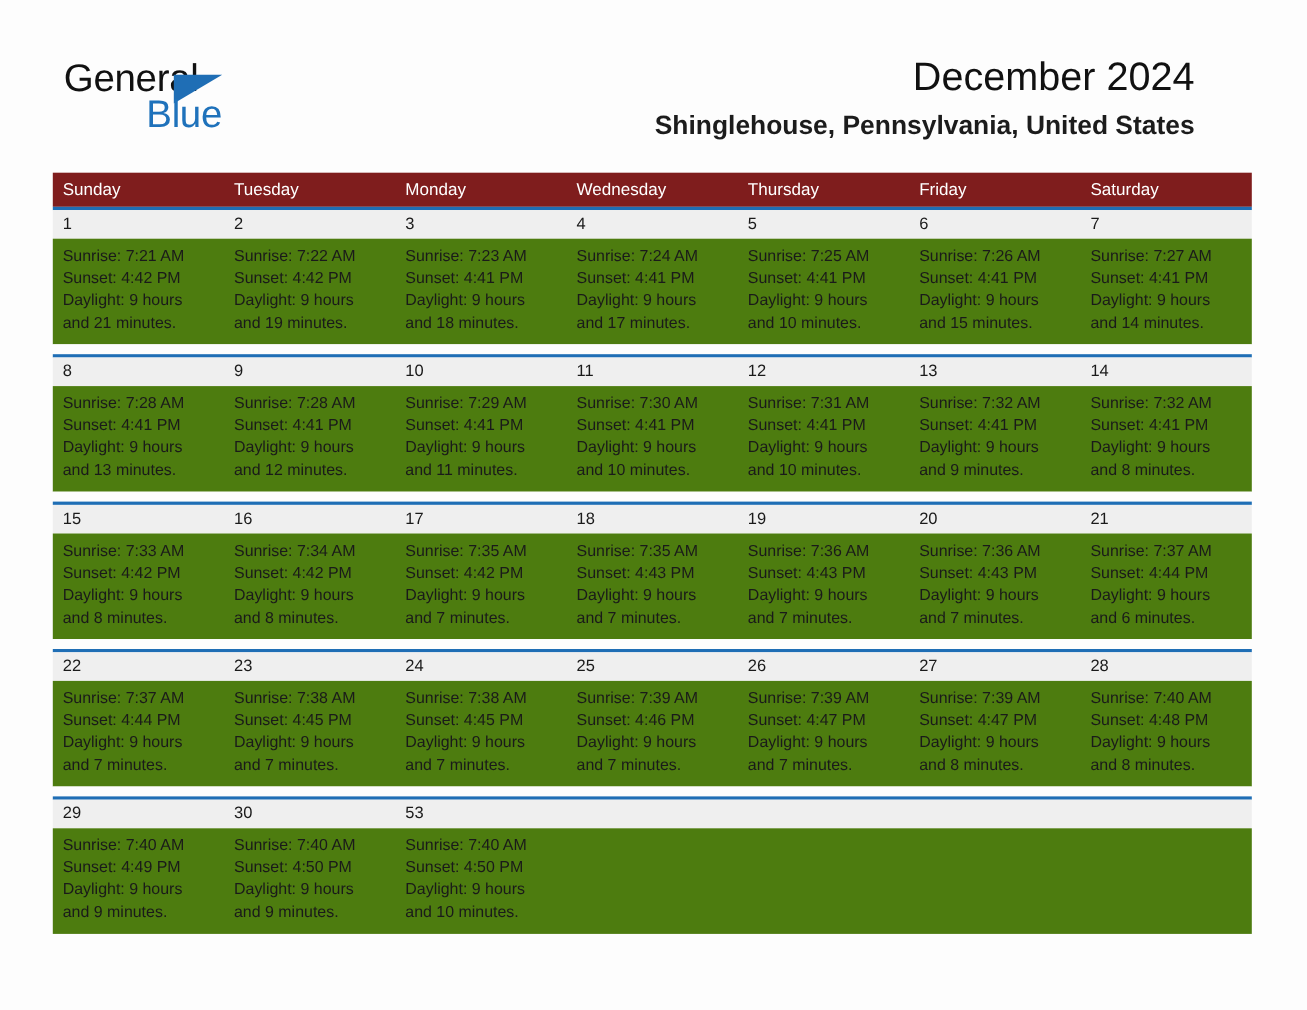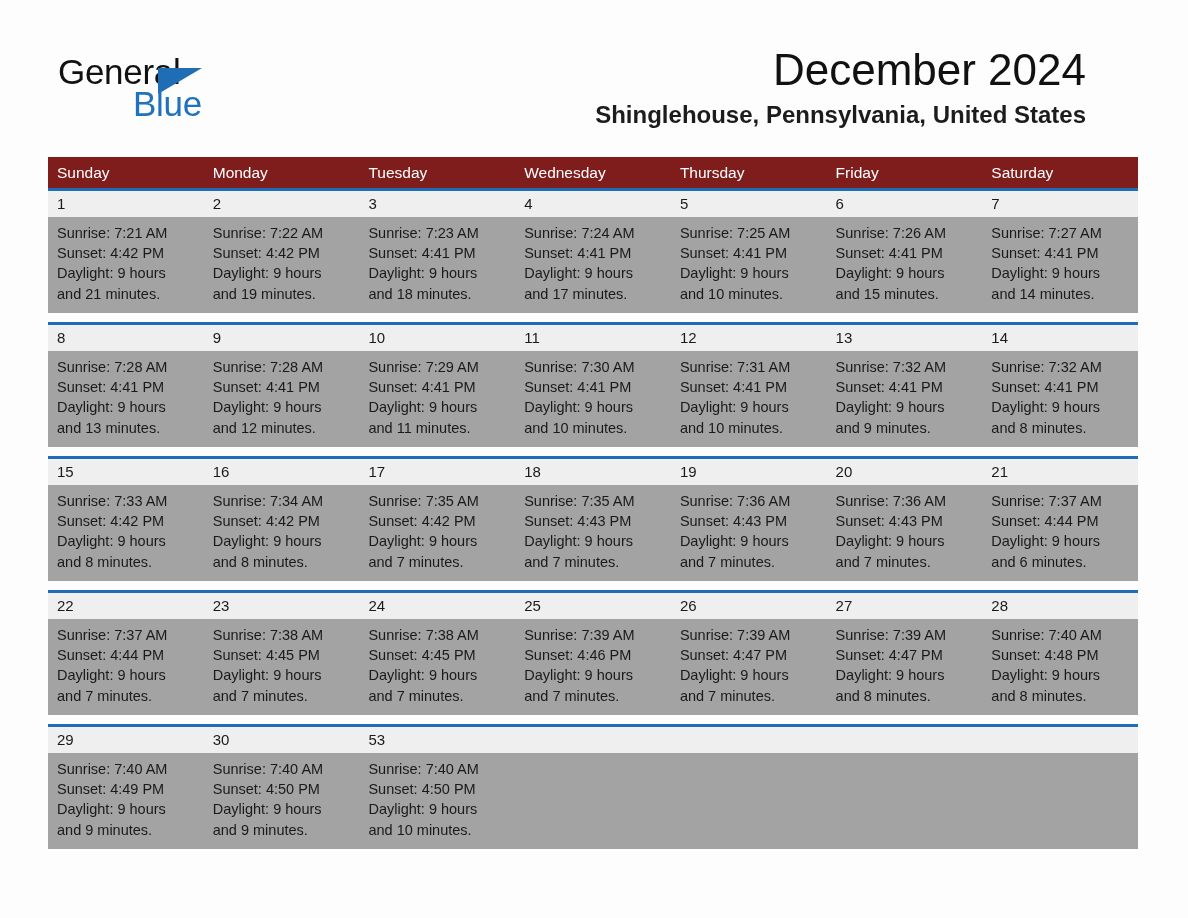--- a/index.html
+++ b/index.html
@@ -67,21 +67,21 @@
     font-weight: 400;
   }
 
   .title-block {
     position: absolute;
     right: 0;
     top: 0;
     text-align: right;
   }
   .month-title {
-    font-size: 44px;
+    font-size: 36px;
     line-height: 52px;
     font-weight: 400;
     color: #111111;
     letter-spacing: 0px;
     white-space: nowrap;
   }
   .location-title {
     margin-top: 4px;
     font-size: 24px;
     line-height: 30px;
@@ -134,21 +134,21 @@
     flex: 1 1 0;
     min-width: 0;
     box-sizing: border-box;
     padding-left: 9px;
     font-size: 15px;
     line-height: 26px;
     color: #1a1a1a;
   }
   .info-row {
     display: flex;
-    background: #a3a3a3;
+    background: #4d7c0f;
     height: 96px;
   }
   .info-cell {
     flex: 1 1 0;
     min-width: 0;
     box-sizing: border-box;
     padding: 6px 8px 0 9px;
   }
   .info-line {
     font-size: 14.5px;
@@ -173,22 +173,22 @@
     <div class="title-block">
       <div class="month-title">December 2024</div>
       <div class="location-title">Shinglehouse, Pennsylvania, United States</div>
     </div>
 
   </div>
 
   <div class="calendar">
     <div class="weekday-row">
         <div class="weekday">Sunday</div>
+        <div class="weekday">Tuesday</div>
         <div class="weekday">Monday</div>
-        <div class="weekday">Tuesday</div>
         <div class="weekday">Wednesday</div>
         <div class="weekday">Thursday</div>
         <div class="weekday">Friday</div>
         <div class="weekday">Saturday</div>
       </div>
     <div>
         <div class="week">
           <div class="week-rule"></div>
           <div class="date-row">
             <div class="date-cell">1</div>

